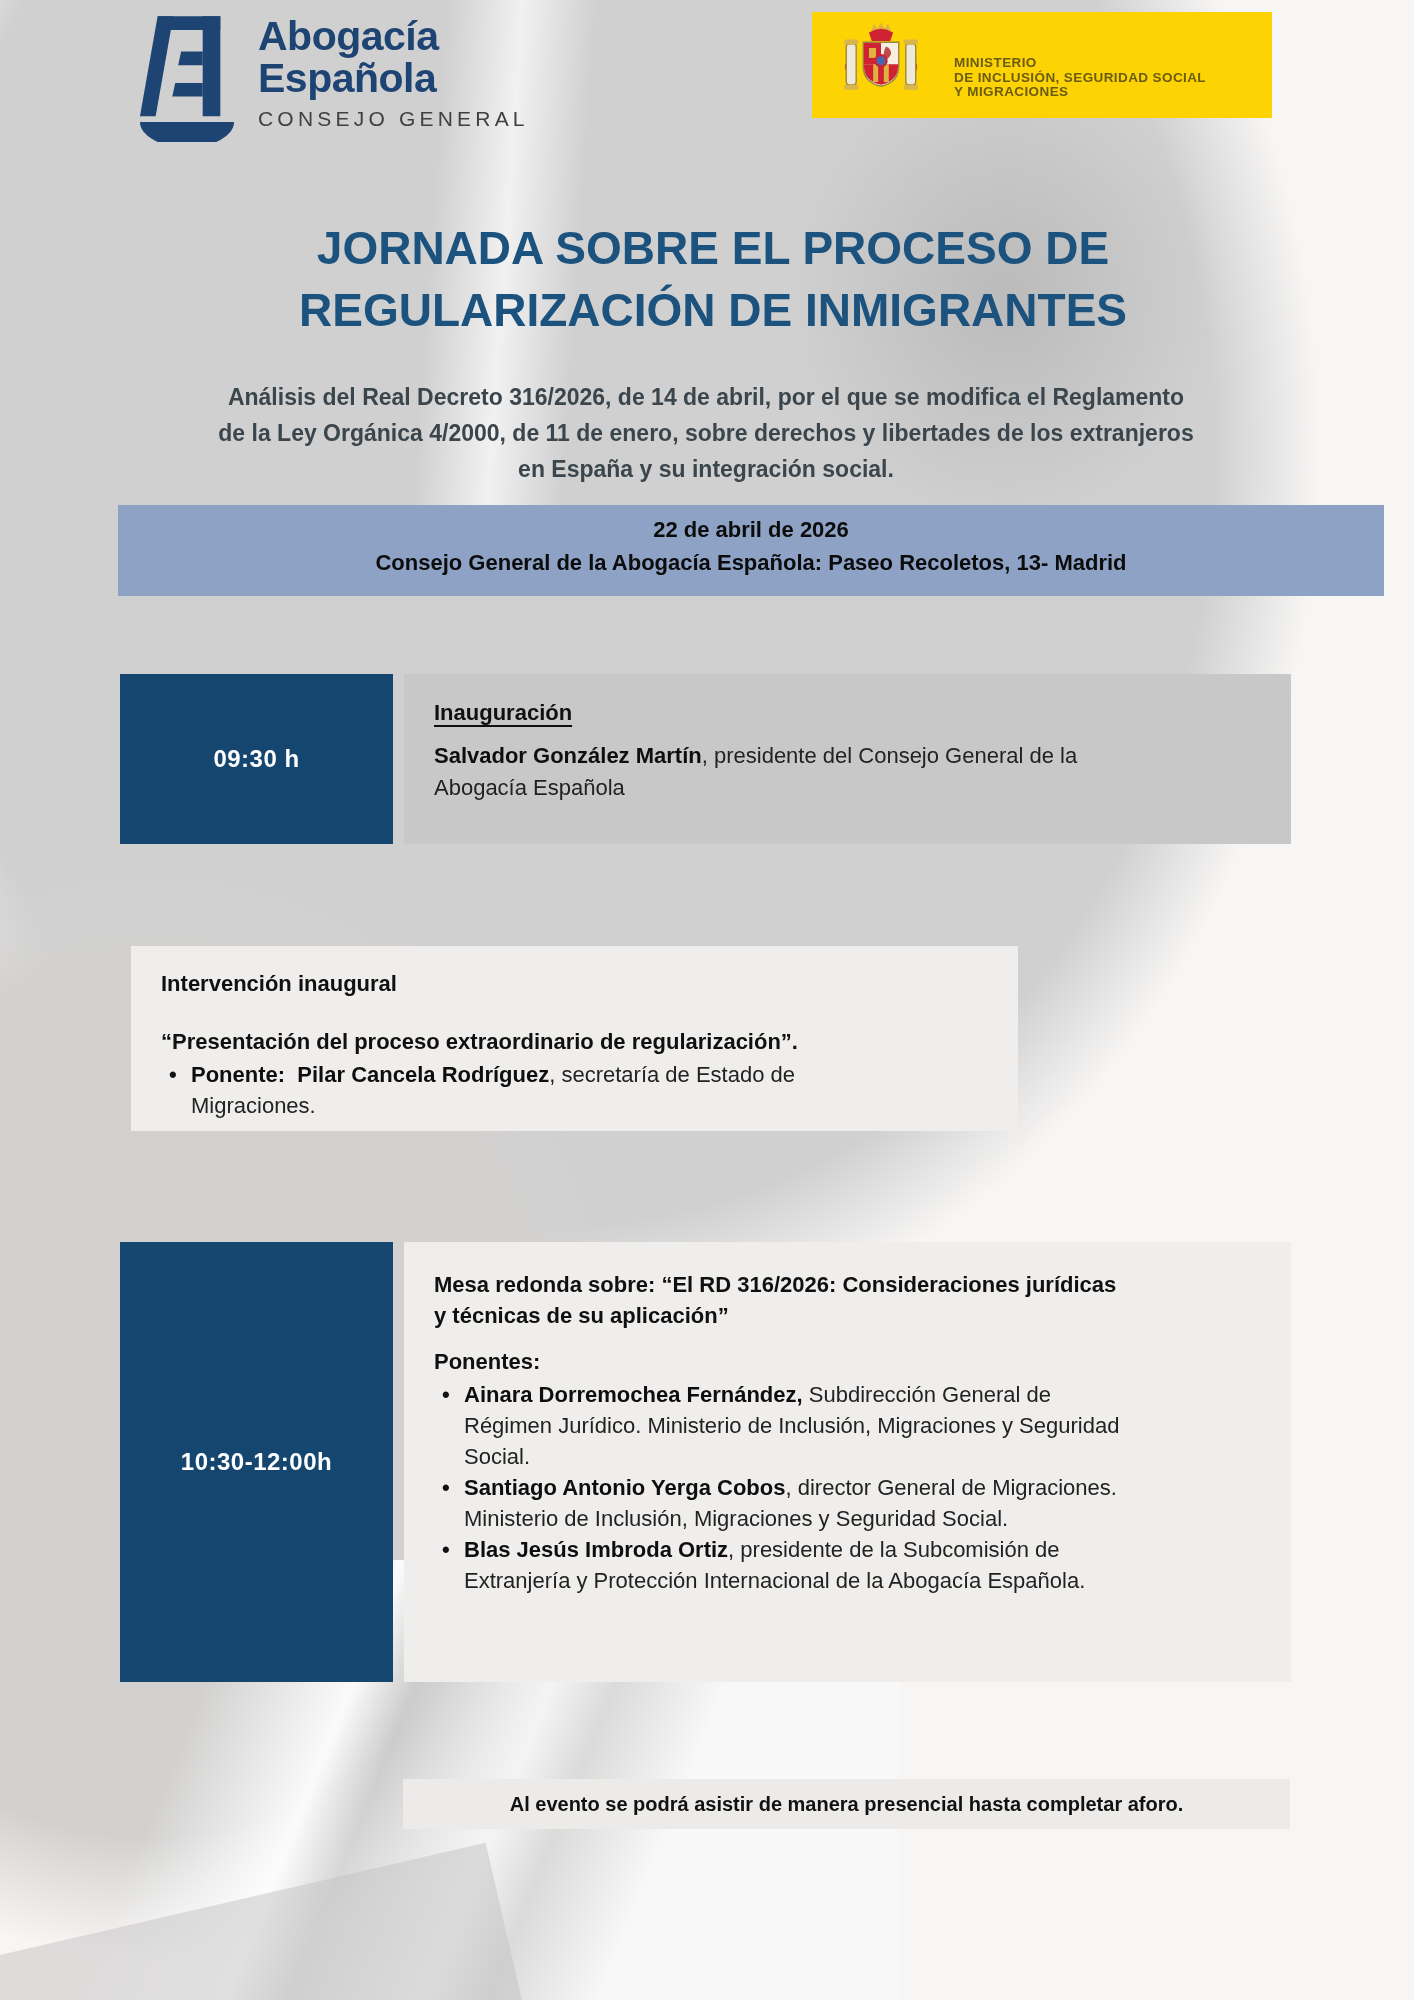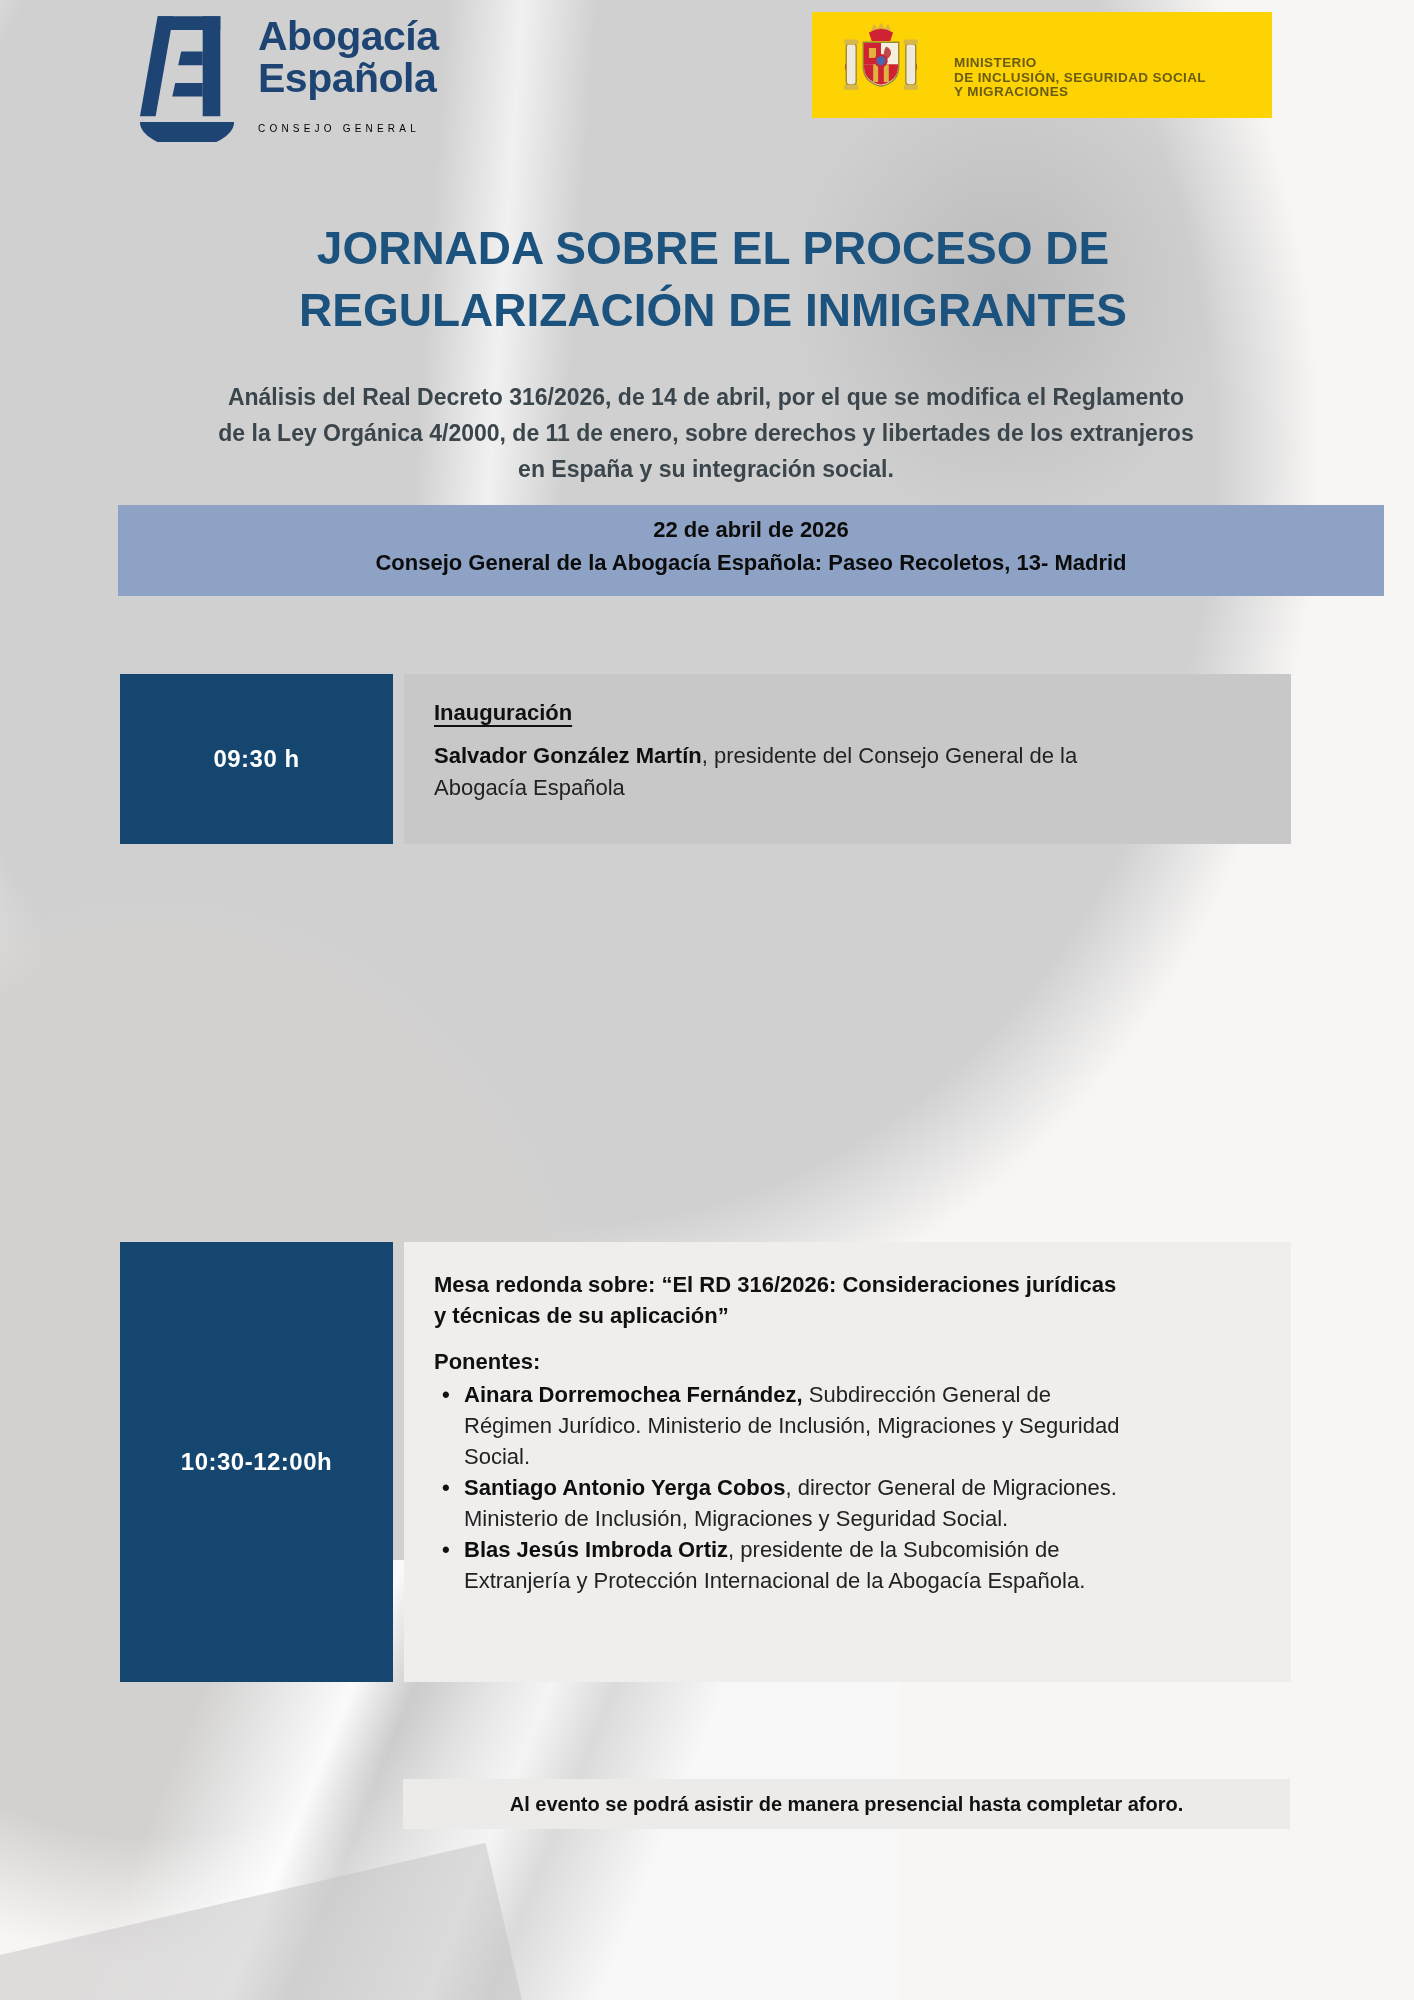--- a/index.html
+++ b/index.html
@@ -21,21 +21,21 @@
   .bg-corner{position:absolute;left:-60px;top:1905px;width:580px;height:240px;transform:rotate(-13deg);
     background:#c3c2c1;opacity:.5}
 
   .content{position:absolute;inset:0;z-index:2}
 
   
   .logo{position:absolute;left:138px;top:12px;display:flex}
   .logo-mark{width:98px;height:130px;display:block}
   .logo-text{margin-left:22px}
   .logo-name{font-size:41px;line-height:42px;font-weight:700;color:#1d4473;letter-spacing:-.5px;margin-top:3px}
-  .logo-sub{margin-top:24px;font-size:10px;letter-spacing:4.2px;color:#000000;font-weight:400}
+  .logo-sub{margin-top:8px;font-size:21px;letter-spacing:4.2px;color:#404040;font-weight:400}
 
   .ministry{position:absolute;left:812px;top:12px;width:460px;height:106px;background:#fdd303;display:flex;align-items:center}
   .coat{margin-left:30px;width:78px;height:92px;flex:none;display:block}
   .ministry-name{margin-left:34px;margin-top:26px;font-size:13.5px;font-weight:700;color:#6a5c12;line-height:14.5px;letter-spacing:.4px}
 
   
   .title{position:absolute;left:128px;top:217px;width:1170px;text-align:center;color:#1b527e;font-weight:700;font-size:46px;line-height:62px}
   .subtitle{position:absolute;left:121px;top:379px;width:1170px;text-align:center;font-size:23px;line-height:36px;font-weight:700;color:#3b464c}
 
   
@@ -149,20 +149,27 @@
 
   <div>
       <div class="row row-1">
         <div class="time-box">09:30 h</div>
         <div class="panel">
           <div class="heading underlined">Inauguración</div>
           <p class="body-text"><b>Salvador González Martín</b><span>, presidente del Consejo General de la Abogacía Española</span></p>
         </div>
       </div>
       <div class="row row-2">
+        <div class="panel">
+          <div class="heading">Intervención inaugural</div>
+          <div class="lead">“Presentación del proceso extraordinario de regularización”.</div>
+          <ul class="bullets">
+            <li><b>Ponente:&nbsp; Pilar Cancela Rodríguez</b><span>, secretaría de Estado de Migraciones.</span></li>
+          </ul>
+        </div>
       </div>
       <div class="row row-3">
         <div class="time-box">10:30-12:00h</div>
         <div class="panel">
           <div class="heading">Mesa redonda sobre: “El RD 316/2026: Consideraciones jurídicas y técnicas de su aplicación”</div>
           <div class="lead">Ponentes:</div>
           <ul class="bullets">
             <li><b>Ainara Dorremochea Fernández,</b><span> Subdirección General de Régimen Jurídico. Ministerio de Inclusión, Migraciones y Seguridad Social.</span></li>
             <li><b>Santiago Antonio Yerga Cobos</b><span>, director General de Migraciones. Ministerio de Inclusión, Migraciones y Seguridad Social.</span></li>
             <li><b>Blas Jesús Imbroda Ortiz</b><span>, presidente de la Subcomisión de Extranjería y Protección Internacional de la Abogacía Española.</span></li>

